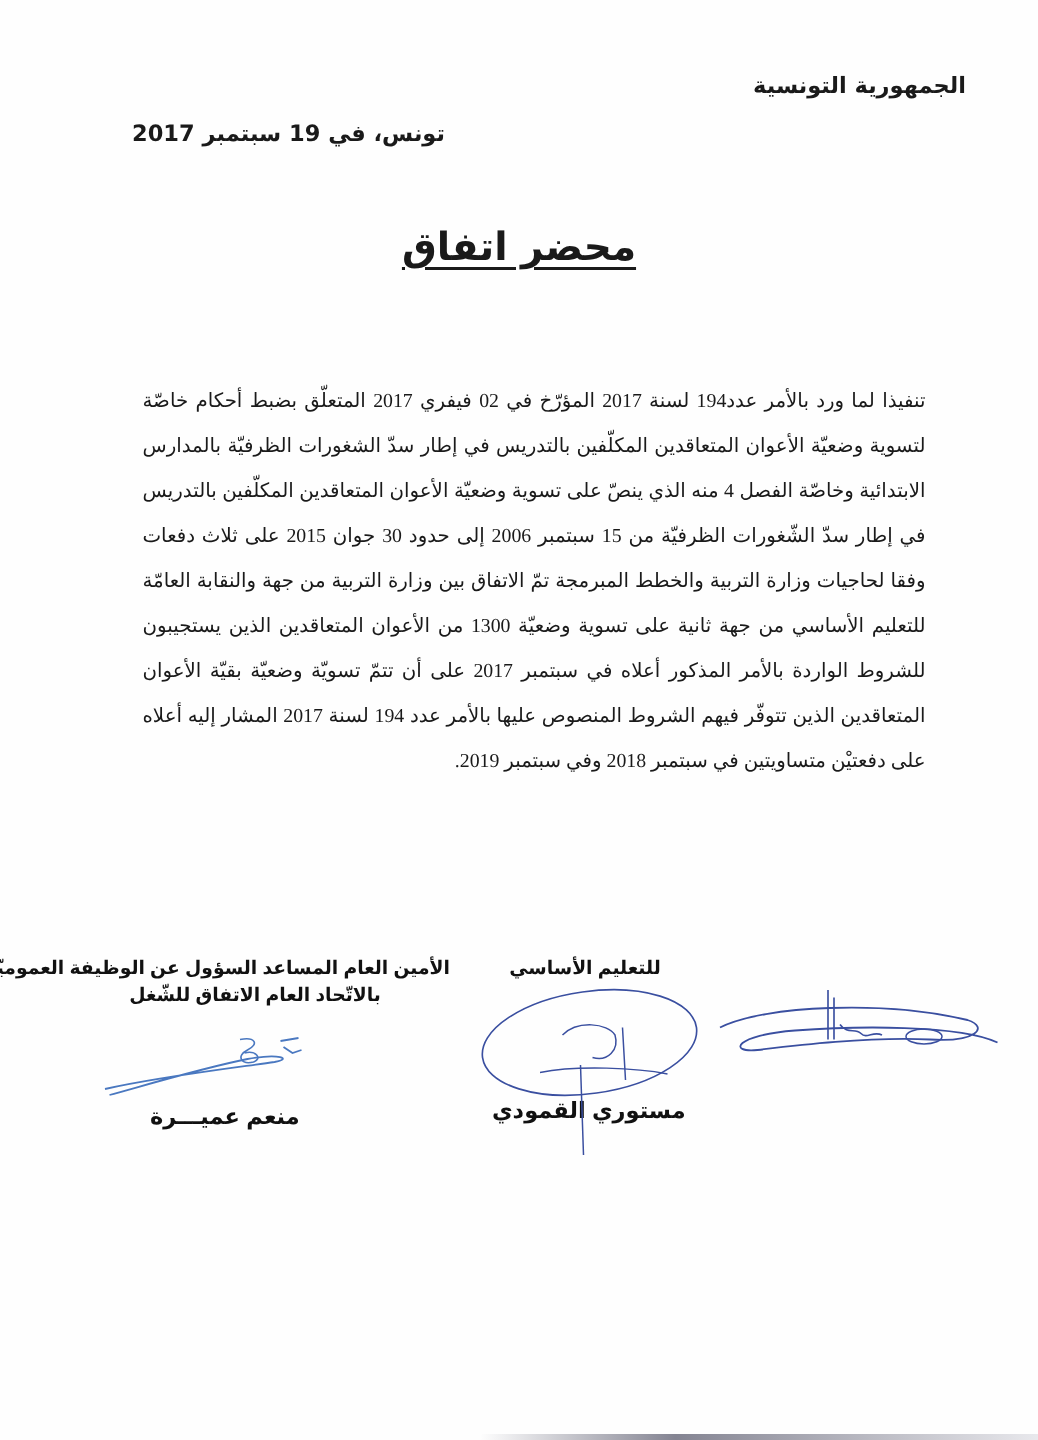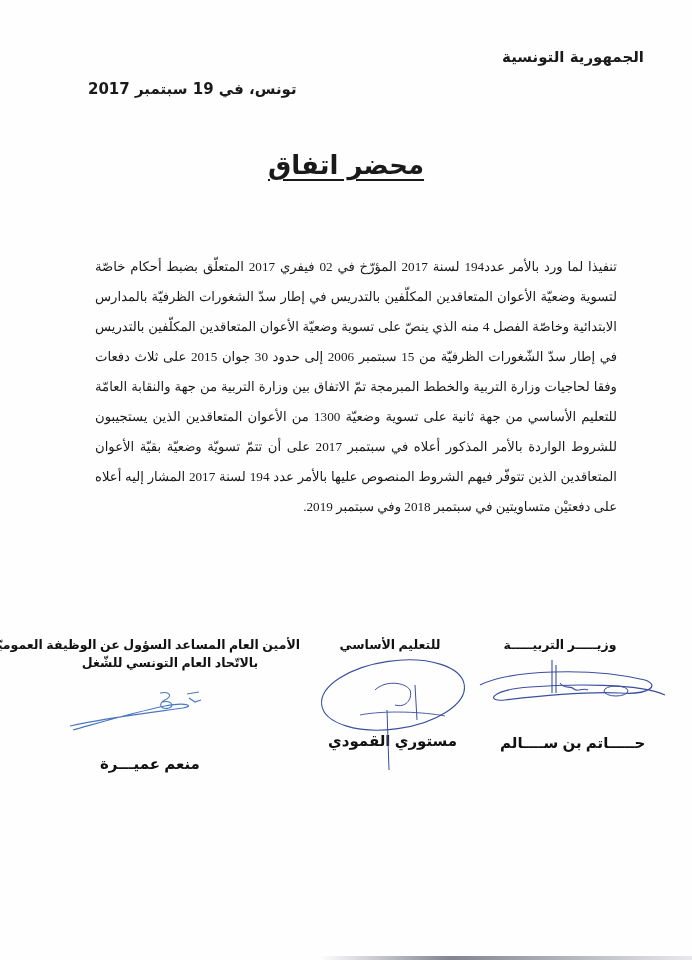--- a/index.html
+++ b/index.html
@@ -88,21 +88,21 @@
     .sig .name {
       position: absolute;
       font-size: 15px;
       white-space: nowrap;
     }
     .sig-minister { left: 480px; top: 636px; width: 160px; }
     .sig-minister .name { left: 20px; top: 98px; }
     .sig-union { left: 310px; top: 636px; width: 160px; }
     .sig-union .name { left: 18px; top: 96px; }
     .sig-ugtt { left: 40px; top: 636px; width: 260px; }
-    .sig-ugtt .name { left: 60px; top: 100px; margin-top: 19px; }
+    .sig-ugtt .name { left: 60px; top: 100px; }
     .scribble {
       position: absolute;
       pointer-events: none;
     }
     .bottom-shadow {
       position: absolute;
       left: 320px;
       right: 0;
       bottom: 0;
       height: 4px;
@@ -121,43 +121,39 @@
   <div class="header-left">تونس، في 19 سبتمبر 2017</div>
 
   <div class="title">
     <span>محضر اتفاق</span>
   </div>
 
   <div class="body-text">
     <p>تنفيذا لما ورد بالأمر عدد194 لسنة 2017 المؤرّخ في 02 فيفري 2017 المتعلّق بضبط أحكام خاصّة لتسوية وضعيّة الأعوان المتعاقدين المكلّفين بالتدريس في إطار سدّ الشغورات الظرفيّة بالمدارس الابتدائية وخاصّة الفصل 4 منه الذي ينصّ على تسوية وضعيّة الأعوان المتعاقدين المكلّفين بالتدريس في إطار سدّ الشّغورات الظرفيّة من 15 سبتمبر 2006 إلى حدود 30 جوان 2015 على ثلاث دفعات وفقا لحاجيات وزارة التربية والخطط المبرمجة تمّ الاتفاق بين وزارة التربية من جهة والنقابة العامّة للتعليم الأساسي من جهة ثانية على تسوية وضعيّة 1300 من الأعوان المتعاقدين الذين يستجيبون للشروط الواردة بالأمر المذكور أعلاه في سبتمبر 2017 على أن تتمّ تسويّة وضعيّة بقيّة الأعوان المتعاقدين الذين تتوفّر فيهم الشروط المنصوص عليها بالأمر عدد 194 لسنة 2017 المشار إليه أعلاه على دفعتيْن متساويتين في سبتمبر 2018 وفي سبتمبر 2019.</p>
   </div>
 
-  <div class="sig sig-minister">
-    <div class="role">وزيـــــر التربيـــــة</div>
-    <div class="name">حـــــاتم بن ســــالم</div>
-  </div>
   <svg class="scribble" style="left:470px; top:655px;" width="200" height="60" viewBox="0 0 200 60">
     <path d="M 10 30 C 40 15, 120 12, 175 25 C 190 30, 180 40, 150 38 C 110 36, 60 42, 35 45 C 15 47, 20 35, 60 32 C 100 29, 170 28, 195 40" fill="none" stroke="#3a4fa0" stroke-width="1.2"></path>
     <path d="M 82 5 L 82 38 M 86 10 L 86 38 M 90 28 C 95 35, 100 30, 104 34 C 108 38, 112 32, 118 35" fill="none" stroke="#3a4fa0" stroke-width="1.1"></path>
     <ellipse cx="146" cy="36" rx="12" ry="5" fill="none" stroke="#3a4fa0" stroke-width="1"></ellipse>
   </svg>
 
   <div class="sig sig-union">
     <div class="role">للتعليم الأساسي</div>
     <div class="name">مستوري القمودي</div>
   </div>
   <svg class="scribble" style="left:315px; top:650px;" width="160" height="125" viewBox="0 0 160 125">
     <ellipse cx="78" cy="45" rx="72" ry="34" transform="rotate(-8 78 45)" fill="none" stroke="#3a4fa0" stroke-width="1.1"></ellipse>
     <path d="M 60 40 C 70 30, 90 32, 95 40 C 98 50, 90 58, 80 55 M 100 35 L 102 70 M 72 60 L 74 120" fill="none" stroke="#3a4fa0" stroke-width="1"></path>
     <path d="M 45 65 C 70 60, 110 62, 130 66" fill="none" stroke="#3a4fa0" stroke-width="0.9"></path>
   </svg>
 
   <div class="sig sig-ugtt">
     <div class="role">الأمين العام المساعد السؤول عن الوظيفة العموميّة</div>
-    <div class="role">بالاتّحاد العام التونسي للشّغل</div>
+    <div class="role">بالاتّحاد العام الاتفاق للشّغل</div>
     <div class="name">منعم عميـــرة</div>
   </div>
   <svg class="scribble" style="left:65px; top:688px;" width="150" height="45" viewBox="0 0 150 45">
     <path d="M 5 38 C 40 30, 90 24, 118 20 C 130 18, 122 14, 100 18 C 70 24, 30 36, 8 42" fill="none" stroke="#4a78c0" stroke-width="1.2"></path>
     <path d="M 95 5 C 105 3, 108 8, 100 12 C 92 16, 96 22, 104 20 C 110 18, 106 12, 98 14" fill="none" stroke="#4a78c0" stroke-width="1.1"></path>
     <path d="M 122 6 L 134 4 M 124 10 L 130 14 L 136 12" fill="none" stroke="#4a78c0" stroke-width="1.2"></path>
   </svg>
 
   <div class="bottom-shadow"></div>
 </div>

